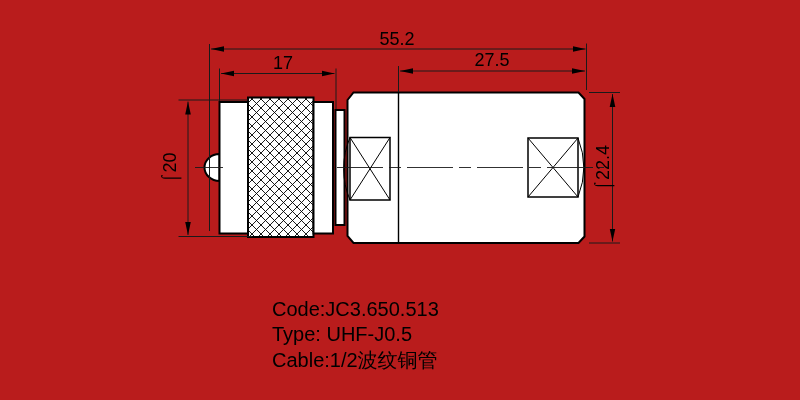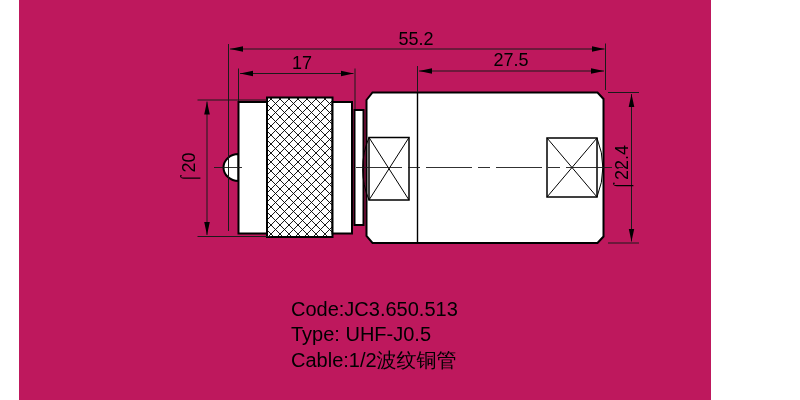--- a/index.html
+++ b/index.html
@@ -5,25 +5,24 @@
   html, body {
     margin: 0;
     padding: 0;
     width: 800px;
     height: 400px;
     background: #ffffff;
     font-family: "Liberation Sans", "DejaVu Sans", sans-serif;
   }
   .canvas {
     position: relative;
-    width: 692px;
+    width: 800px;
     height: 400px;
-    background: #be185d;
+    background: #b91c1c;
     overflow: hidden;
-    margin-left: 19px;
   }
   svg { display: block; }
   text {
     font-family: "Liberation Sans", "DejaVu Sans", sans-serif;
     fill: #000000;
   }
   .dim-text { font-size: 18px; }
   .note-text { font-size: 20px; }
   .outline { stroke: #000000; stroke-width: 2; fill: #ffffff; }
   .thinline { stroke: #1a1a1a; stroke-width: 1; fill: none; }

